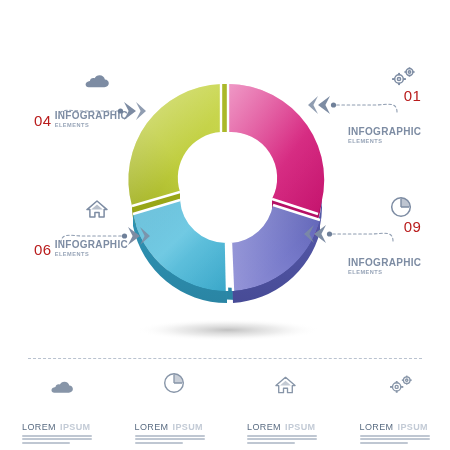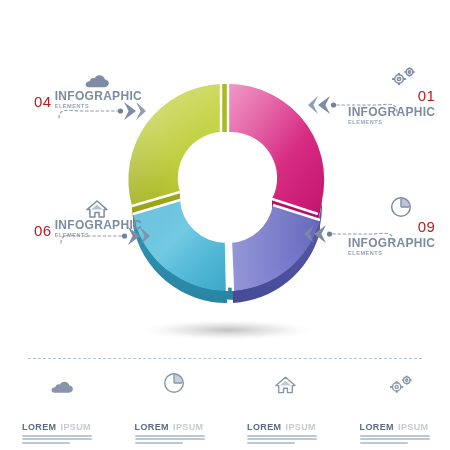--- a/index.html
+++ b/index.html
@@ -18,42 +18,42 @@
   .callout .num{
     font-family:Liberation Sans, sans-serif;
     font-size:15px;
     font-weight:400;
     color:#b91c1c;
     letter-spacing:0.5px;
     line-height:1;
   }
   .callout .txt{display:flex;flex-direction:column;line-height:1;}
   .callout .t1{
-    font-size:12px;font-weight:700;color:#7d8ca3;
-    letter-spacing:0.3px;line-height:1;
+    font-size:10px;font-weight:700;color:#7d8ca3;
+    letter-spacing:0.3px;line-height:1;margin-top:21px;
   }
   .callout .t2{
     font-size:5.6px;font-weight:700;color:#98a5b8;
     letter-spacing:0.5px;line-height:1;margin-top:1.5px;
   }
   .callout .row{display:flex;align-items:flex-end;gap:3px;}
   .callout.right .row{justify-content:center;flex-direction:column;}
   .callout.left .row{justify-content:flex-end;}
   .ico-sm{display:block;}
 
   
   .divider{
     position:absolute;left:28px;top:358px;width:394px;height:1px;
     border-top:1px dashed #b9c2cf;
   }
   .cols{position:absolute;left:0;top:370px;width:450px;display:flex;}
   .col{width:112.5px;position:relative;padding-left:22px;box-sizing:border-box;}
   .col .cico{margin-left:28px;margin-bottom:6px;height:24px;display:flex;align-items:flex-end;}
   .col .head{display:flex;gap:4px;align-items:baseline;line-height:1;}
-  .col .lorem{font-size:9px;font-weight:700;color:#5a6c82;letter-spacing:0.4px;}
+  .col .lorem{font-size:9px;font-weight:400;color:#5a6c82;letter-spacing:0.4px;}
   .col .ipsum{font-size:9px;font-weight:700;color:#c3cbd6;letter-spacing:0.4px;margin-top:23px;}
   .col .body{margin-top:3px;}
   .col .body .ln{
     height:1.6px;background:#aab4c3;opacity:.75;margin-bottom:1.9px;border-radius:1px;
   }
   .col .body .ln.w1{width:70px;}
   .col .body .ln.w2{width:70px;}
   .col .body .ln.w3{width:48px;}
   .sr{position:absolute;width:1px;height:1px;overflow:hidden;clip:rect(0 0 0 0);white-space:nowrap;}
 </style>

